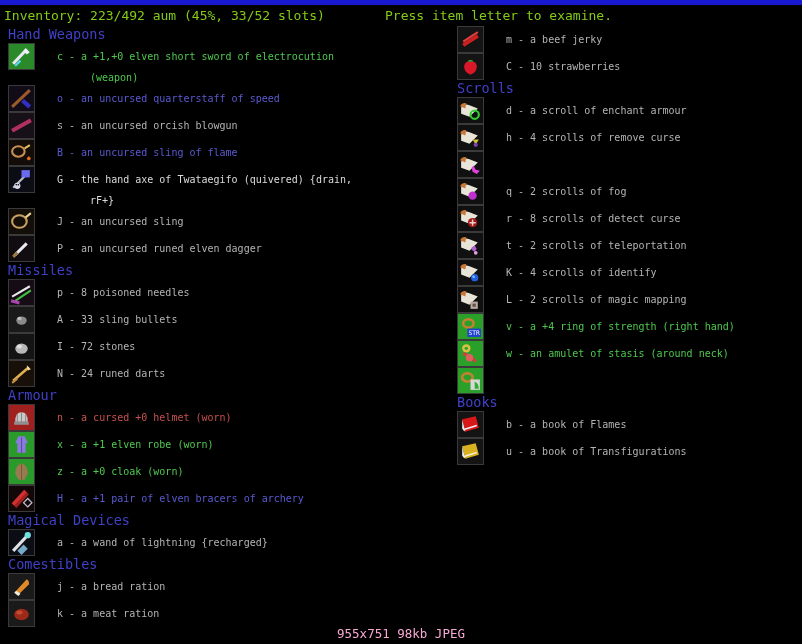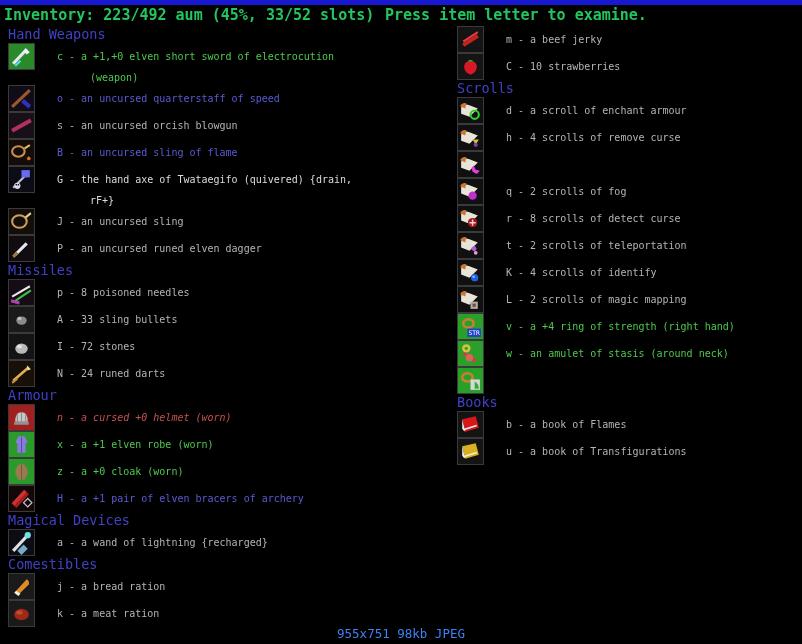--- a/index.html
+++ b/index.html
@@ -27,24 +27,23 @@
 
   #header {
     position: absolute;
     left: 0; top: 5px;
     width: 802px;
     height: 21px;
   }
   #header .hline {
     position: absolute;
     white-space: pre;
-    color: #22c55e;
-    font-size: 15px;
+    color: #84cc16;
+    font-size: 13px;
     line-height: 21px;
-    font-weight: bold;
   }
   #inv-summary { left: 4px; top: 0; }
   #inv-hint   { left: 385px; top: 0; }
 
   .column {
     position: absolute;
     top: 26px;
   }
   #col-left  { left: 0px;   width: 440px; }
   #col-right { left: 440px; width: 362px; }
@@ -94,31 +93,31 @@
   }
   .item-row.tall .item-text {
     line-height: 21px;
     padding-top: 3px;
   }
 
   
   .c-grey    { color: #b4b4b4; }
   .c-green   { color: #4ec94e; }
   .c-blue    { color: #5a5ad2; }
-  .c-red     { color: #c85050; font-style: italic; }
+  .c-red     { color: #c85050; }
   .c-yellow  { color: #d2c84e; }
   .c-white   { color: #dcdcdc; }
 
   #footer {
     position: absolute;
     left: 0;
     top: 626px;
     width: 802px;
     text-align: center;
-    color: #3b82f6;
+    color: #f9a8d4;
     font-size: 12.5px;
     white-space: pre;
   }
 </style>
 </head>
 <body>
 
 <div id="topbar"></div>
 
 <div id="header">

